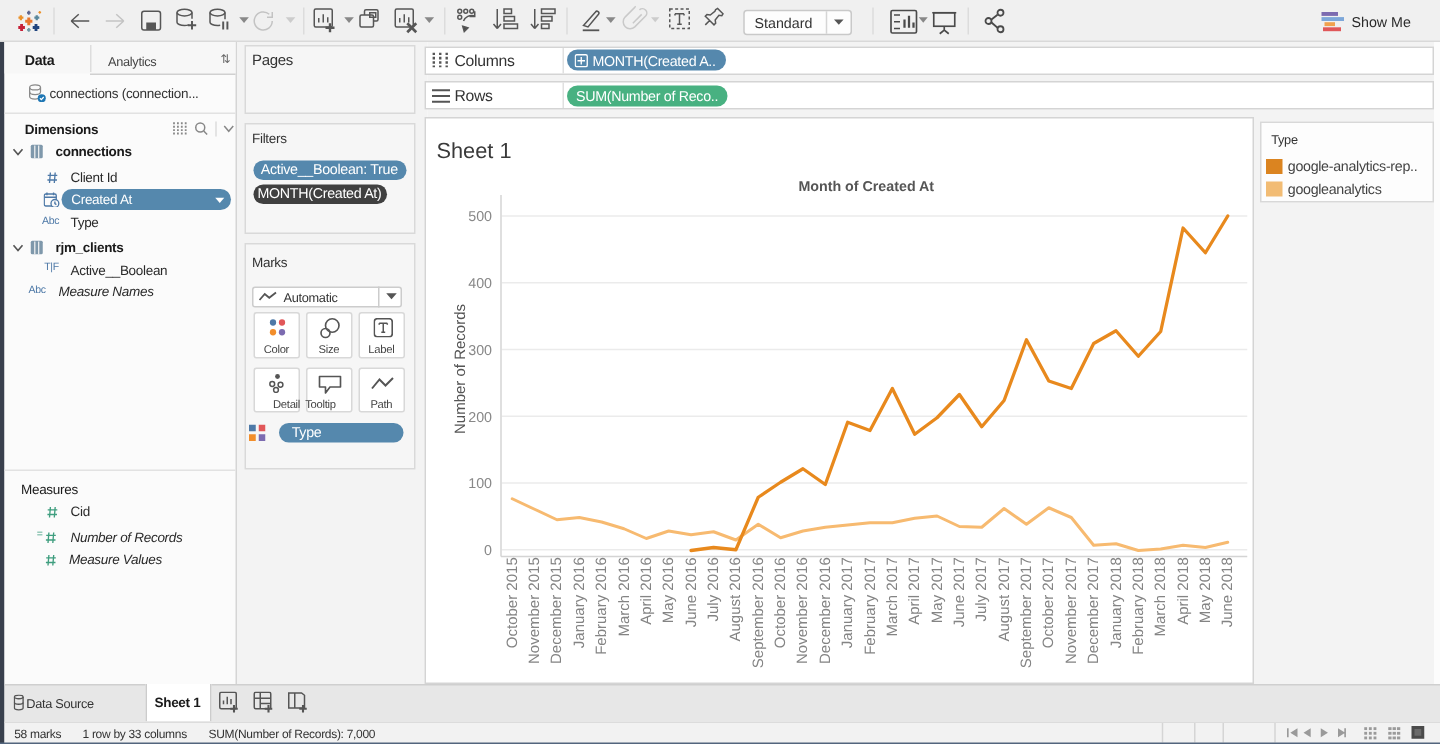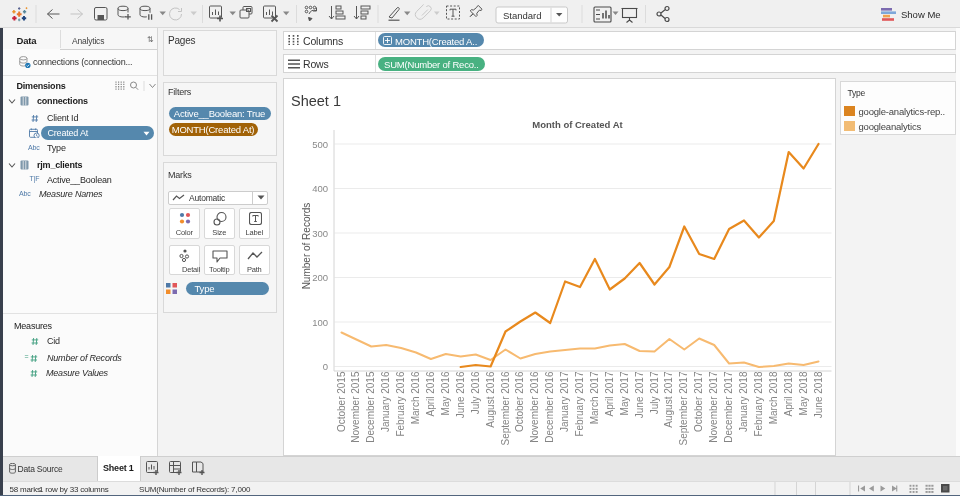--- a/index.html
+++ b/index.html
@@ -1,20 +1,20 @@
 <!DOCTYPE html>
 <html><head><meta charset="utf-8"><style>
 *{margin:0;padding:0;box-sizing:border-box}
 html,body{width:960px;height:496px;overflow:hidden;background:#fff;
 font-family:"Liberation Sans",sans-serif;-webkit-font-smoothing:antialiased}
 .abs{position:absolute}
 .card{position:absolute;border:1px solid #d9d9d9;background:#f6f6f6}
 .pill{position:absolute;border-radius:8px;color:#fff;font-size:10.5px;line-height:14px;text-align:left;white-space:nowrap;overflow:hidden;letter-spacing:-0.2px}
 .bluepill{background:#5588ad}
-.greenpill{background:#a16207}
+.greenpill{background:#404040}
 .lbl{position:absolute;white-space:nowrap;letter-spacing:-0.2px}
 </style></head>
 <body>
 <div class="abs" style="left:0;top:0;width:960px;height:28px;background:#f0f0f0;border-bottom:1px solid #d9d9d9"></div>
 <div class="abs" style="left:0;top:28px;width:2.5px;height:468px;background:#39404d"></div>
 
 <svg class="abs" style="left:0;top:0" width="960" height="28" viewBox="0 0 960 28">
 <g stroke="#565656" fill="none" stroke-width="1">
 <line x1="36" y1="5" x2="36" y2="23" stroke="#dcdcdc" stroke-width="1"></line>
 <line x1="202.5" y1="5" x2="202.5" y2="23" stroke="#dcdcdc" stroke-width="1"></line>
@@ -288,21 +288,21 @@
       <circle cx="2.5" cy="7" r="1.6"></circle>
       <circle cx="8" cy="7.5" r="1.6"></circle>
       <circle cx="5" cy="11" r="1.6"></circle>
     </g>
   </svg>
 <div class="lbl" style="left:168.5px;top:264.5px;width:31.5px;text-align:right;font-size:7.5px;color:#444">Detail</div>
 <div class="abs" style="left:203.5px;top:244.5px;width:31.5px;height:30.5px;background:#fff;border:1px solid #d8d8d8;border-radius:2px"></div>
 <svg class="abs" style="left:211.5px;top:249.5px" width="16" height="13" viewBox="0 0 16 13">
     <path d="M1 1 h14 v7 h-7 l-3 4 v-4 h-4 z" fill="none" stroke="#555" stroke-width="1.1" stroke-linejoin="round"></path>
   </svg>
-<div class="lbl" style="left:203.5px;top:264.5px;width:31.5px;text-align:center;font-size:7.5px;color:#444">Tooltip</div>
+<div class="lbl" style="left:203.5px;top:264.5px;width:31.5px;font-size:7.5px;color:#444">Tooltip</div>
 <div class="abs" style="left:238.5px;top:244.5px;width:31.5px;height:30.5px;background:#fff;border:1px solid #d8d8d8;border-radius:2px"></div>
 <svg class="abs" style="left:246.5px;top:250.5px" width="16" height="10" viewBox="0 0 16 10">
     <path d="M1 8 L6 2 L10 6 L15 1" stroke="#555" stroke-width="1.3" fill="none"></path>
   </svg>
 <div class="lbl" style="left:238.5px;top:264.5px;width:31.5px;text-align:center;font-size:7.5px;color:#444">Path</div>
 <svg class="abs" style="left:166px;top:283px" width="11" height="11" viewBox="0 0 11 11">
     <rect x="0" y="0" width="4.5" height="4.5" fill="#4e79a7"></rect>
     <rect x="6.5" y="0" width="4.5" height="4.5" fill="#e15759"></rect>
     <rect x="0" y="6.5" width="4.5" height="4.5" fill="#f28e2b"></rect>
     <rect x="6.5" y="6.5" width="4.5" height="4.5" fill="#7c6bb0"></rect>
@@ -414,21 +414,21 @@
       <path d="M12.5 11.5 h-5 M10 9 v5" stroke-width="1.4"></path>
 <rect x="23.5" y="0.5" width="11" height="11" rx="1"></rect>
       <path d="M27.5 0.5 v11 M23.5 4.5 h11 M27.5 8 h7"></path>
       <path d="M35.5 11.5 h-5 M33 9 v5" stroke-width="1.4"></path>
 <path d="M46.5 1 h4 v10 h-4 z M50.5 1 h4.5 l2 1.5 v8.5 l-2 0 h-4.5"></path>
       <path d="M58.5 11.5 h-5 M56 9 v5" stroke-width="1.4"></path>
 </g>
   </svg>
 <div class="abs" style="left:2.5px;top:481px;width:957.5px;height:15px;background:#f2f2f2;border-top:1px solid #dcdcdc"></div>
 <div class="lbl" style="left:9.5px;top:484.5px;font-size:8px;color:#333">58 marks</div>
-<div class="lbl" style="left:39px;top:484.5px;font-size:8px;color:#333">1 row by 33 columns</div>
+<div class="lbl" style="left:55px;top:484.5px;font-size:8px;color:#333">1 row by 33 columns</div>
 <div class="lbl" style="left:139px;top:484.5px;font-size:8px;color:#333">SUM(Number of Records): 7,000</div>
 <svg class="abs" style="left:770px;top:481px" width="190" height="15" viewBox="0 0 190 15">
 <g stroke="#d5d5d5" stroke-width="1">
       <path d="M5 1 v13 M26.5 1 v13 M45.5 1 v13 M80 1 v13"></path>
     </g>
 <g fill="#9a9a9a">
 <path d="M88 4.5 v6 h1.1 v-6 z M95 4.5 v6 l-4.8 -3 z"></path>
 <path d="M103.8 4.5 v6 l-4.8 -3 z"></path>
 <path d="M110.5 4.5 v6 l4.8 -3 z"></path>
 <path d="M122 4.5 v6 l4.8 -3 z M126.2 4.5 v6 h1.1 v-6 z"></path>

